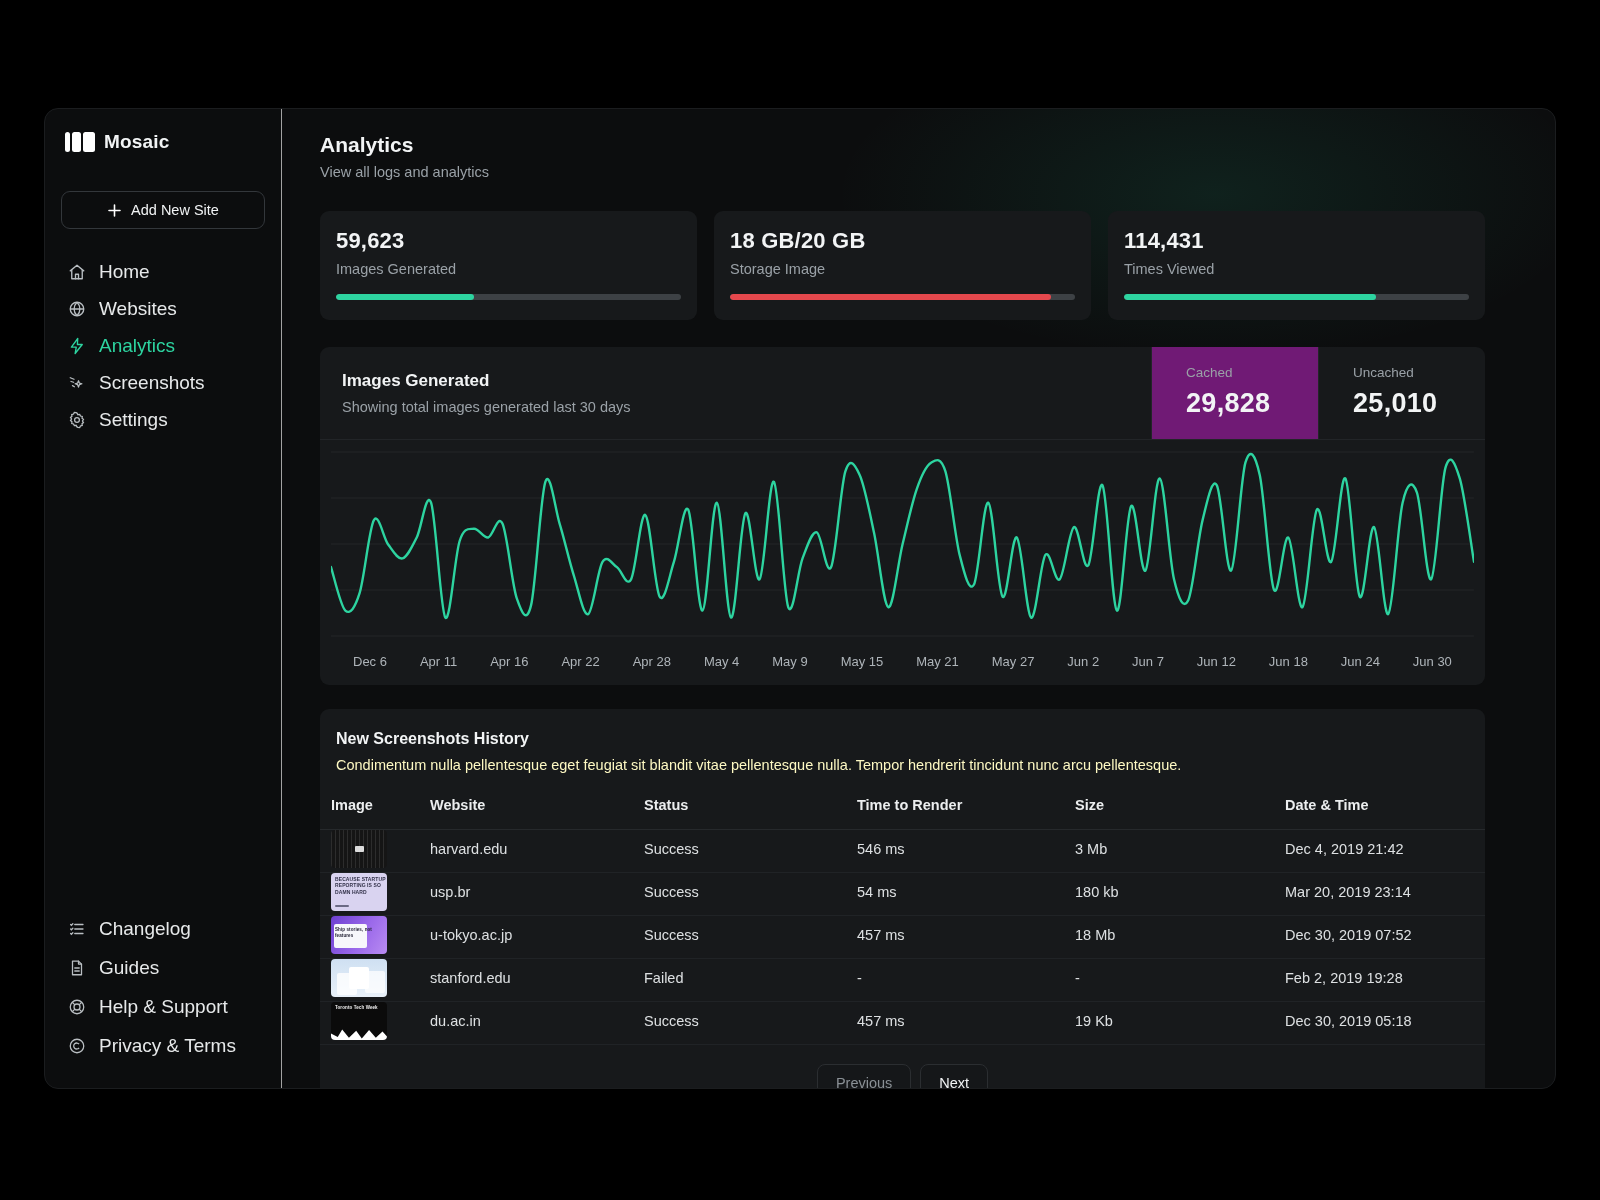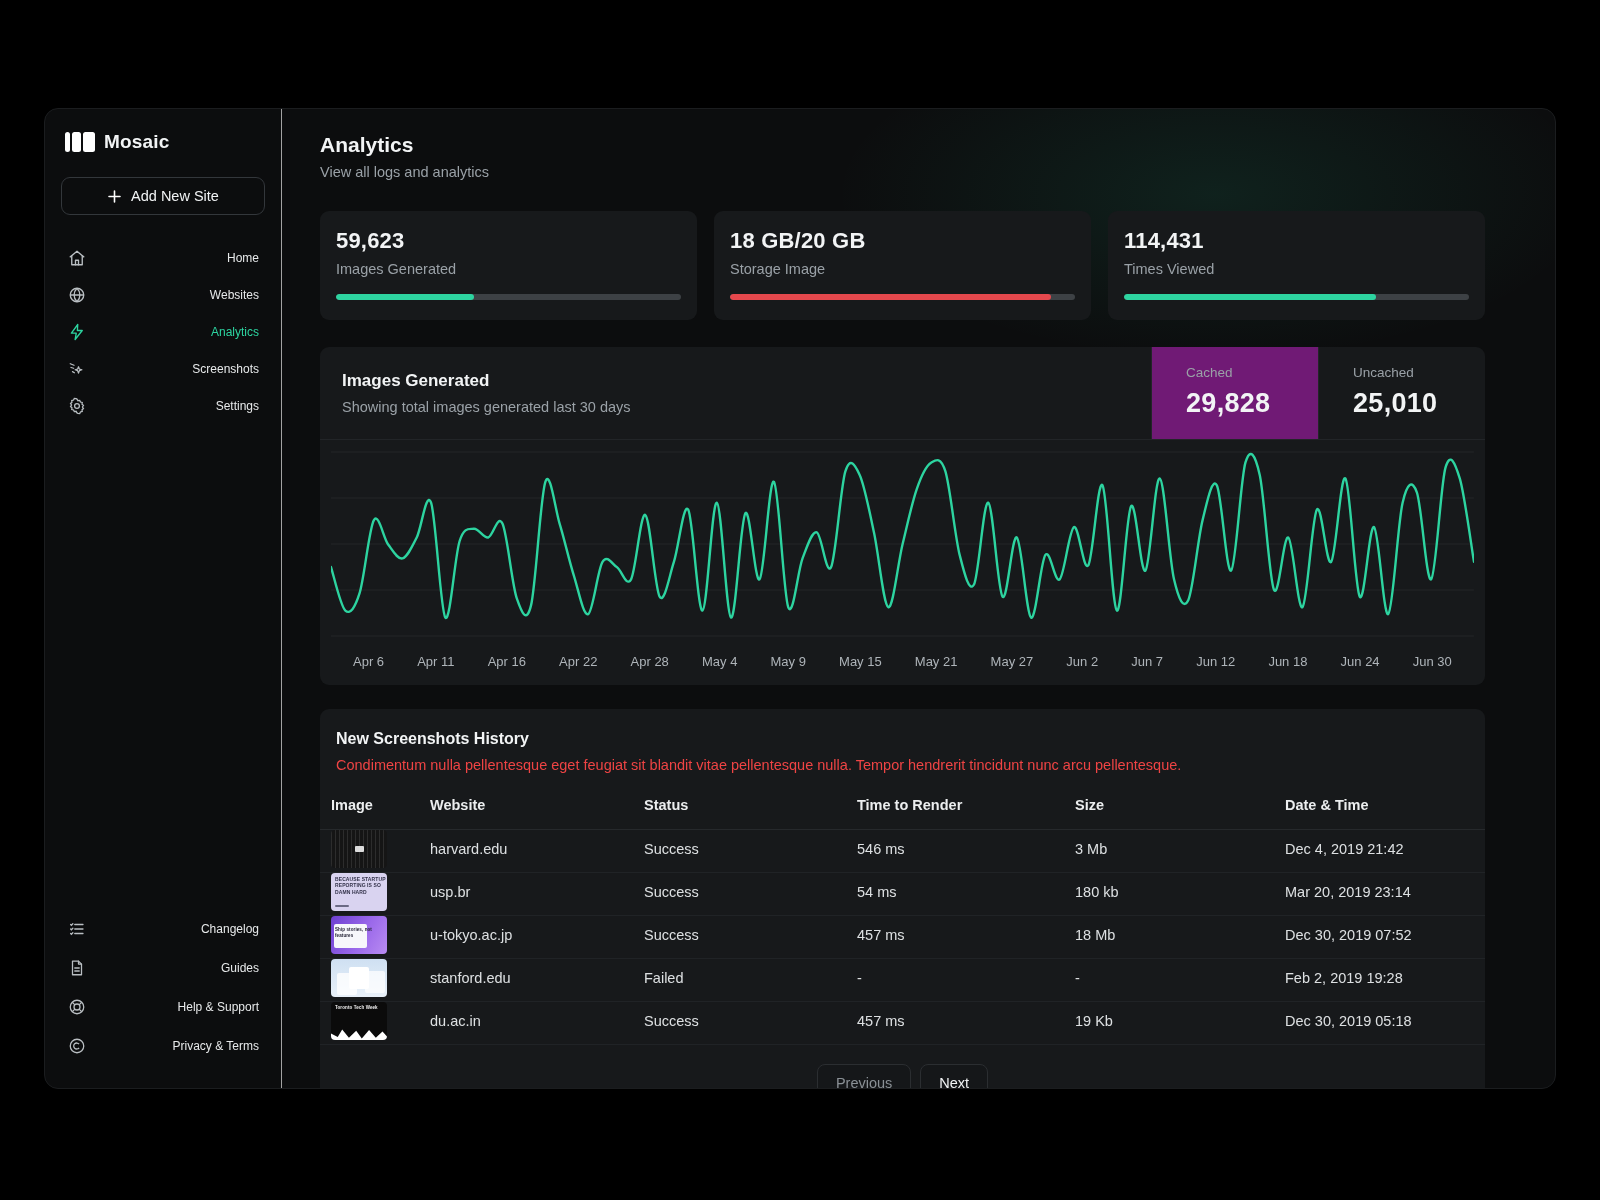--- a/index.html
+++ b/index.html
@@ -14,26 +14,26 @@
   
   .sidebar{ width:237px; border-right:1px solid #a3a3a3; padding:20px 16px 26px 16px; display:flex; flex-direction:column; flex-shrink:0; }
   .logo-row{ display:flex; align-items:center; gap:9px; padding:2px 4px; }
   .logo-mark{ display:flex; align-items:flex-end; gap:2px; height:20px; }
   .logo-mark i{ display:block; background:#fff; border-radius:2.5px; height:20px; }
   .logo-mark i:nth-child(1){ width:5px; }
   .logo-mark i:nth-child(2){ width:9px; }
   .logo-mark i:nth-child(3){ width:12px; }
   .logo-name{ font-size:19px; font-weight:700; letter-spacing:.2px; }
   .add-site-btn{
-    margin-top:22px; height:38px; border:1px solid #33373b; border-radius:9px;
+    margin-top:36px; height:38px; border:1px solid #33373b; border-radius:9px;
     background:transparent; color:#f2f4f5; font-size:14.5px; font-weight:500;
     display:flex; align-items:center; justify-content:center; gap:9px; cursor:pointer;
   }
   .nav{ margin-top:26px; display:flex; flex-direction:column; gap:4px; }
-  .nav-item{ display:flex; align-items:center; gap:13px; height:33px; padding:0 6px; border-radius:7px; font-size:12px; color:#e7e9ea; cursor:pointer;justify-content:space-between; }
+  .nav-item{ display:flex; align-items:center; gap:13px; height:33px; padding:0 6px; border-radius:7px; font-size:19px; color:#e7e9ea; cursor:pointer; }
   .nav-item .ico{ width:19px; height:19px; display:flex; align-items:center; justify-content:center; color:#b9bec2; flex-shrink:0; }
   .nav-item.active{ color:#2dd4a0; }
   .nav-item.active .ico{ color:#2dd4a0; }
   .sidebar-spacer{ flex:1; }
   .nav.footer{ gap:6px; }
 
   
   .main{ flex:1; position:relative; padding:24px 70px 0 38px; overflow:hidden; }
   .main::before{
     content:""; position:absolute; top:-80px; right:-40px; width:760px; height:330px;
@@ -71,21 +71,21 @@
   .chart-stat-value{ font-size:27px; font-weight:700; margin-top:8px; letter-spacing:.3px; }
   .chart-body{ padding:6px 11px 0 11px; }
   .chart-svg{ display:block; width:100%; height:196px; }
   .x-axis{ display:flex; justify-content:space-between; padding:12px 22px 16px 22px; }
   .x-tick{ font-size:13px; color:#aeb4b9; }
 
   
   .table-card{ margin-top:24px; background:#17191b; border-radius:9px; padding-top:21px; }
   .table-head-text{ padding:0 16px; }
   .table-title{ font-size:16px; font-weight:700; }
-  .table-subtitle{ font-size:14.5px; color:#ef4444; margin-top:9px; }
+  .table-subtitle{ font-size:14.5px; color:#fef9c3; margin-top:9px; }
   .grid-row{ display:grid; grid-template-columns:99px 214px 213px 218px 210px 1fr; align-items:center; padding:0 0 8px 11px; }
   .thead{ margin-top:16px; border-bottom:1px solid #26292c; height:41px; font-size:14.5px; font-weight:600; color:#eceeef; }
   .trow{ border-bottom:1px solid #202326; height:43px; font-size:14.5px; color:#dde0e2; }
   .trow:last-child{ border-bottom:none; }
   .tcell{ white-space:nowrap; overflow:hidden; text-overflow:ellipsis; padding-right:10px; }
 
   .thumb{ width:56px; height:38px; border-radius:4px; overflow:hidden; position:relative; font-weight:700; }
   .thumb .thumb-text{ position:absolute; left:4px; top:3px; font-size:4.5px; line-height:1.25; letter-spacing:.1px; }
   .thumb[data-kind="dark-city"]{ background:#151515 repeating-linear-gradient(90deg, rgba(255,255,255,.10) 0 1px, transparent 1px 4px); }
   .thumb[data-kind="dark-city"]::after{ content:""; position:absolute; left:24px; top:16px; width:9px; height:6px; background:rgba(255,255,255,.85); border-radius:1px; }
@@ -275,21 +275,21 @@
       <div class="chart-body">
         <svg id="line-chart" class="chart-svg" viewBox="0 0 1140 196" preserveAspectRatio="none">
           <line x1="0" y1="6" x2="1140" y2="6" stroke="rgba(255,255,255,0.055)" stroke-width="1" vector-effect="non-scaling-stroke"></line>
           <line x1="0" y1="52" x2="1140" y2="52" stroke="rgba(255,255,255,0.055)" stroke-width="1" vector-effect="non-scaling-stroke"></line>
           <line x1="0" y1="98" x2="1140" y2="98" stroke="rgba(255,255,255,0.055)" stroke-width="1" vector-effect="non-scaling-stroke"></line>
           <line x1="0" y1="144" x2="1140" y2="144" stroke="rgba(255,255,255,0.055)" stroke-width="1" vector-effect="non-scaling-stroke"></line>
           <line x1="0" y1="190" x2="1140" y2="190" stroke="rgba(255,255,255,0.055)" stroke-width="1" vector-effect="non-scaling-stroke"></line>
           <path id="chart-line-path" d="M0.0,121.1C2.4,128.3 9.5,160.3 14.3,164.6C19.0,168.9 23.8,162.3 28.5,147.2C33.3,132.1 38.0,82.2 42.8,74.1C47.5,66.0 52.3,92.1 57.0,98.5C61.8,104.9 66.5,113.6 71.3,112.4C76.0,111.2 80.8,100.8 85.5,91.5C90.3,82.2 95.0,43.4 99.8,56.7C104.5,70.1 109.3,165.2 114.0,171.6C118.8,177.9 123.5,109.8 128.3,95.0C133.0,80.2 137.8,83.4 142.5,82.8C147.3,82.2 152.0,92.4 156.8,91.5C161.5,90.6 166.3,67.5 171.0,77.6C175.8,87.8 180.5,138.8 185.3,152.4C190.0,166.0 194.8,178.8 199.5,159.4C204.3,139.9 209.0,49.5 213.8,35.8C218.5,22.2 223.3,61.9 228.0,77.6C232.8,93.3 237.5,114.7 242.3,129.8C247.0,144.9 251.8,170.4 256.5,168.1C261.3,165.8 266.0,123.7 270.8,115.9C275.5,108.0 280.3,118.2 285.0,121.1C289.8,124.0 294.5,142.0 299.3,133.3C304.0,124.6 308.8,66.0 313.5,68.9C318.3,71.8 323.0,142.8 327.8,150.7C332.5,158.5 337.3,130.4 342.0,115.9C346.8,101.4 351.5,55.6 356.3,63.7C361.0,71.8 365.8,165.8 370.5,164.6C375.3,163.4 380.0,55.6 384.8,56.7C389.5,57.9 394.3,169.8 399.0,171.6C403.8,173.3 408.5,73.5 413.3,67.2C418.0,60.8 422.8,138.5 427.5,133.3C432.3,128.1 437.0,31.2 441.8,35.8C446.5,40.5 451.3,148.4 456.0,161.1C460.8,173.9 465.5,124.9 470.3,112.4C475.0,99.9 479.8,84.8 484.5,86.3C489.3,87.8 494.0,131.3 498.8,121.1C503.5,110.9 508.3,40.8 513.0,25.4C517.8,10.0 522.5,18.7 527.3,28.9C532.0,39.0 536.8,64.3 541.5,86.3C546.3,108.3 551.0,159.1 555.8,161.1C560.5,163.2 565.3,118.2 570.0,98.5C574.8,78.8 579.5,56.4 584.3,42.8C589.0,29.2 593.8,19.6 598.5,16.7C603.3,13.8 608.0,10.0 612.8,25.4C617.5,40.8 622.3,90.1 627.0,108.9C631.8,127.8 636.5,147.2 641.3,138.5C646.0,129.8 650.8,54.7 655.5,56.7C660.3,58.8 665.0,144.9 669.8,150.7C674.5,156.5 679.3,88.0 684.0,91.5C688.8,95.0 693.5,168.7 698.3,171.6C703.0,174.5 707.8,115.3 712.5,108.9C717.3,102.5 722.0,137.9 726.8,133.3C731.5,128.6 736.3,83.4 741.0,81.1C745.8,78.8 750.5,126.3 755.3,119.4C760.0,112.4 764.8,31.8 769.5,39.3C774.3,46.9 779.0,161.1 783.8,164.6C788.5,168.1 793.3,66.9 798.0,60.2C802.8,53.5 807.5,129.2 812.3,124.6C817.0,119.9 821.8,30.9 826.5,32.4C831.3,33.8 836.0,113.0 840.8,133.3C845.5,153.6 850.3,164.0 855.0,154.2C859.8,144.3 864.5,93.3 869.3,74.1C874.0,55.0 878.8,30.9 883.5,39.3C888.3,47.7 893.0,128.3 897.8,124.6C902.5,120.8 907.3,32.7 912.0,16.7C916.8,0.8 921.5,7.7 926.3,28.9C931.0,50.0 935.8,133.3 940.5,143.7C945.3,154.2 950.0,88.6 954.8,91.5C959.5,94.4 964.3,165.8 969.0,161.1C973.8,156.5 978.5,71.2 983.3,63.7C988.0,56.1 992.8,121.1 997.5,115.9C1002.3,110.7 1007.0,26.6 1011.8,32.4C1016.5,38.2 1021.3,142.6 1026.0,150.7C1030.8,158.8 1035.5,78.2 1040.3,81.1C1045.0,84.0 1049.8,172.1 1054.5,168.1C1059.3,164.0 1064.0,77.0 1068.8,56.7C1073.5,36.4 1078.3,33.5 1083.0,46.3C1087.8,59.0 1092.5,137.3 1097.3,133.3C1102.0,129.2 1106.8,38.7 1111.5,21.9C1116.3,5.1 1121.0,16.7 1125.8,32.4C1130.5,48.0 1137.6,102.0 1140.0,115.9" fill="none" stroke-width="2.4" stroke-linecap="round" stroke-linejoin="round" vector-effect="non-scaling-stroke" stroke="#2dd4a0"></path>
         </svg>
         <div class="x-axis">
-          <span class="x-tick">Apr 6</span>
+          <span class="x-tick">Dec 6</span>
           <span class="x-tick">Apr 11</span>
           <span class="x-tick">Apr 16</span>
           <span class="x-tick">Apr 22</span>
           <span class="x-tick">Apr 28</span>
           <span class="x-tick">May 4</span>
           <span class="x-tick">May 9</span>
           <span class="x-tick">May 15</span>
           <span class="x-tick">May 21</span>
           <span class="x-tick">May 27</span>
           <span class="x-tick">Jun 2</span>

